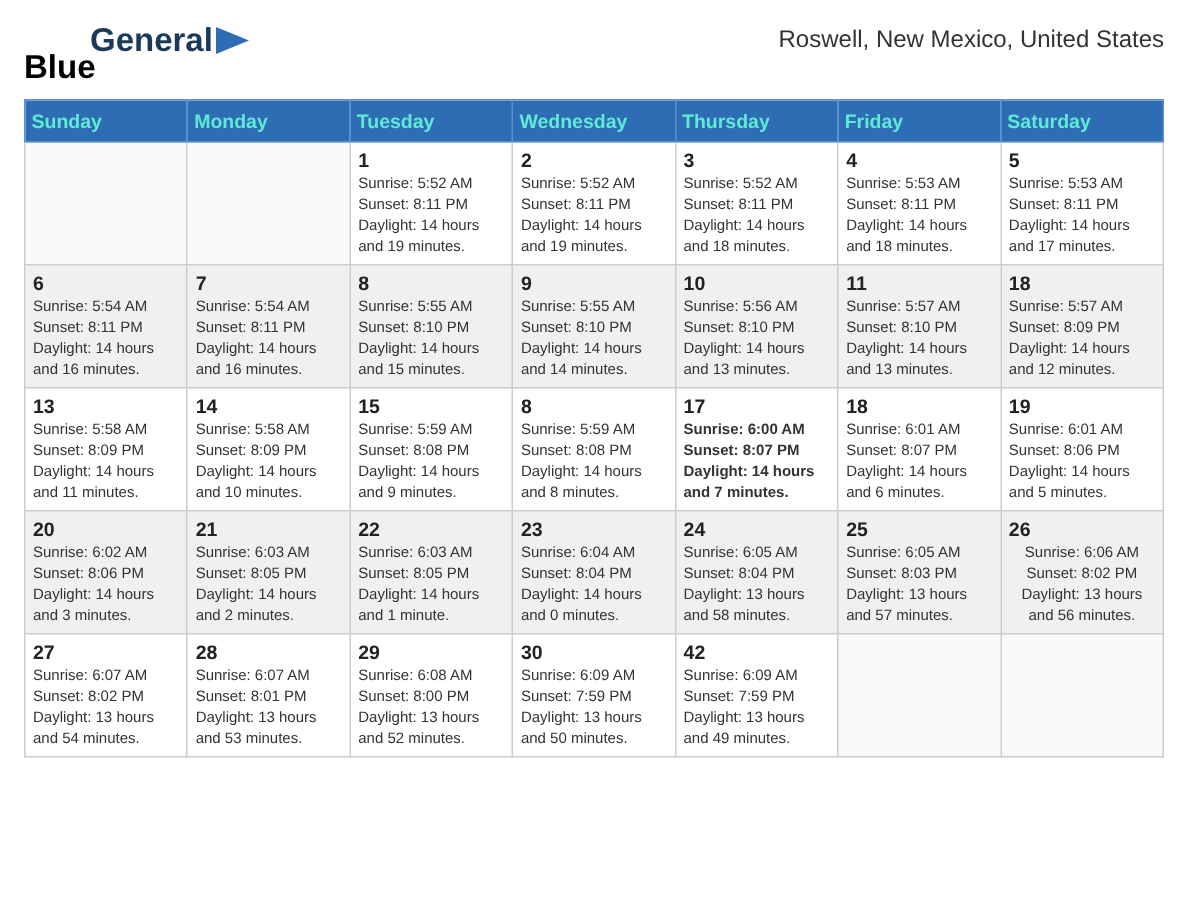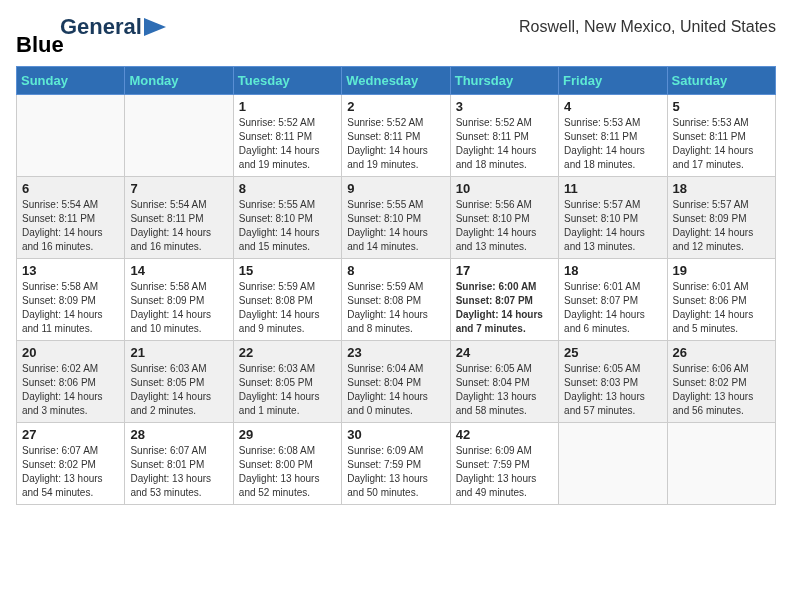--- a/index.html
+++ b/index.html
@@ -302,21 +302,21 @@
         </td>
         <td>
           <span class="day-num">25</span>
           <div class="cell-info" style="white-space: pre-line;">Sunrise: 6:05 AM
 Sunset: 8:03 PM
 Daylight: 13 hours
 and 57 minutes.</div>
         </td>
         <td>
           <span class="day-num">26</span>
-          <div class="cell-info" style="white-space: pre-line;">Sunrise: 6:06 AM
+          <div class="cell-info" style="white-space: pre-line; text-align: center;">Sunrise: 6:06 AM
 Sunset: 8:02 PM
 Daylight: 13 hours
 and 56 minutes.</div>
         </td>
       </tr>
       <tr>
         <td>
           <span class="day-num">27</span>
           <div class="cell-info" style="white-space: pre-line;">Sunrise: 6:07 AM
 Sunset: 8:02 PM

